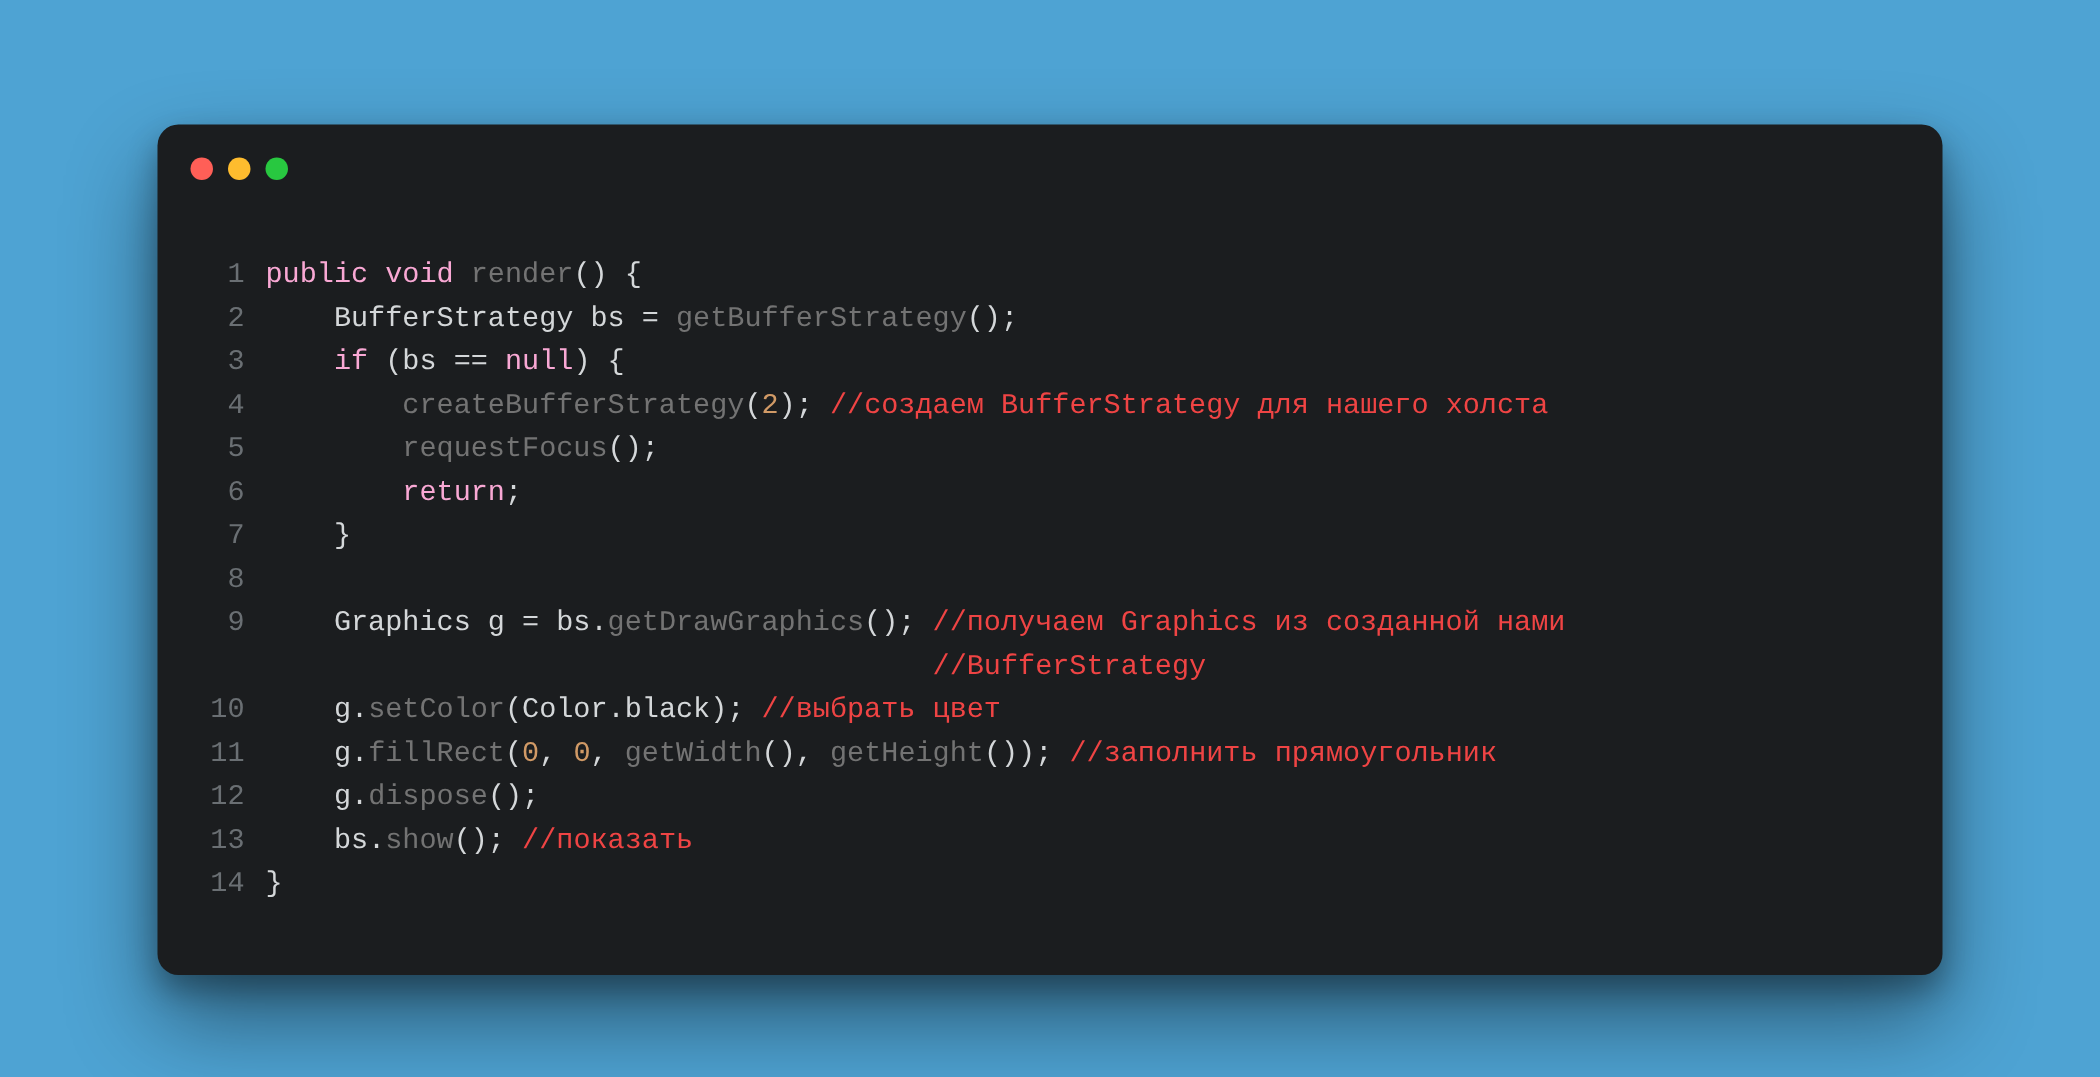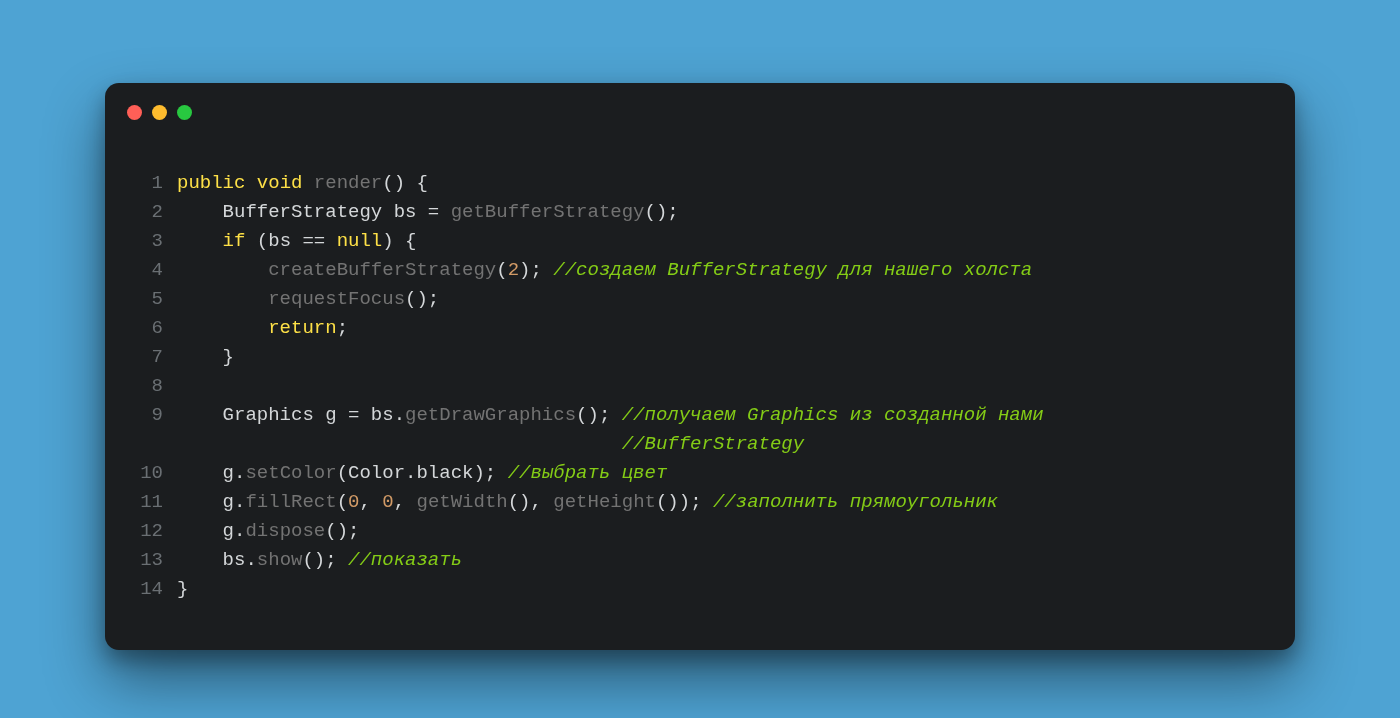--- a/index.html
+++ b/index.html
@@ -53,24 +53,24 @@
     align-items: baseline;
   }
   .ln {
     width: 30px;
     text-align: right;
     color: #6a6f73;
     margin-right: 14px;
     user-select: none;
     flex-shrink: 0;
   }
-  .c-kw    { color: #fde047; text-align: center; }  
+  .c-kw    { color: #f9a8d4; text-align: center; }  
   .c-fn    { color: #737373; }  
   .c-num   { color: #d19a66; }  
-  .c-com   { color: #84cc16; font-style: italic; }  
+  .c-com   { color: #ef4444; }  
   .c-plain { color: #d4d7d9; }  
 </style>
 </head>
 <body>
 
 <div class="card">
   <div class="traffic">
     <div class="dot red"></div>
     <div class="dot yellow"></div>
     <div class="dot green"></div>

